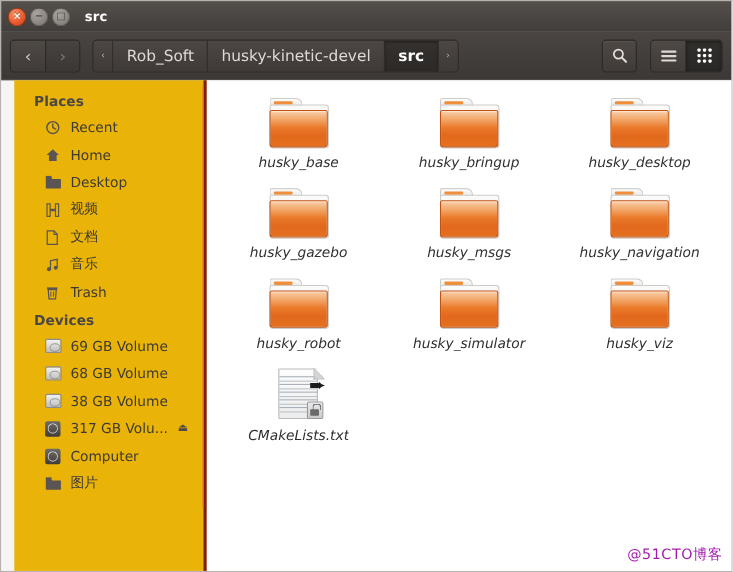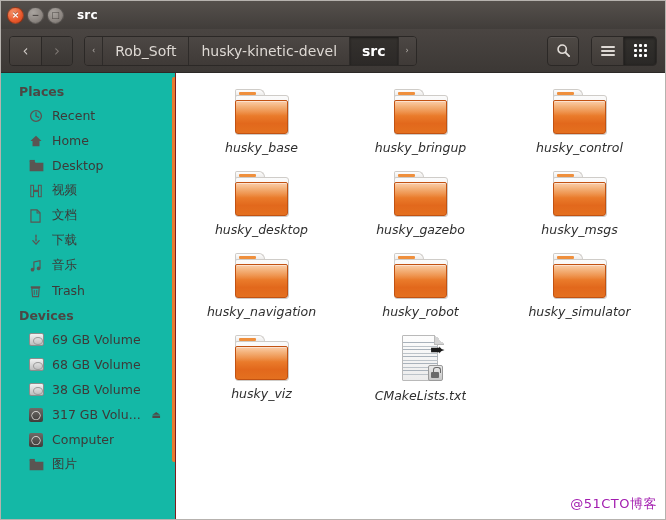--- a/index.html
+++ b/index.html
@@ -125,25 +125,26 @@
   .bars i { display:block; height:2px; background: currentColor; margin: 2px 0; border-radius:1px;}
   .dots { display:grid; grid-template-columns: repeat(3,3px); grid-gap:2px; }
   .dots s { width:3px;height:3px;background:currentColor;display:block;border-radius:1px;}
 
   
   #body { flex: 1 1 auto; display: flex; min-height: 0; position: relative; }
 
   
   #sidebar {
     width: 175px; flex: 0 0 175px;
-    background: #14b8a6;
-    border-right: 1px solid #7f1d1d;
+    background: #eab308;
+    border-right: 3px solid #7f1d1d;
     position: relative;
     overflow: hidden;
     padding-top: 6px;
+    margin-left: 12px;
   }
   .sb-head {
     font-size: 12.5px; font-weight: bold; color: #4b4744;
     padding: 5px 0 4px 18px;
   }
   .sb-item {
     display: flex; align-items: center;
     height: 25px; padding-left: 28px;
     font-size: 12.5px; color: #3d3a38;
     position: relative;
@@ -403,29 +404,20 @@
       <div class="sb-item">
         <span class="ico">
           <svg width="13" height="14" viewBox="0 0 14 16">
               <path d="M1.8 1h7l3.4 3.4V15H1.8z" fill="none" stroke="#5a5552" stroke-width="1.3"></path>
               <path d="M8.8 1v3.6h3.4" fill="none" stroke="#5a5552" stroke-width="1.2"></path>
             </svg>
         </span>
         <span class="lbl">文档</span>
       </div>
 
-      <div class="sb-item">
-        <span class="ico">
-          <svg width="14" height="14" viewBox="0 0 16 16">
-              <path d="M8 1.5v8" stroke="#5a5552" stroke-width="1.6" fill="none" stroke-linecap="round" stroke-dasharray="2.2 1.8"></path>
-              <path d="M4.4 7.6 8 11.6 11.6 7.6" fill="none" stroke="#5a5552" stroke-width="1.6" stroke-linecap="round" stroke-linejoin="round"></path>
-            </svg>
-        </span>
-        <span class="lbl">下载</span>
-      </div>
 
       <div class="sb-item">
         <span class="ico">
           <svg width="14" height="14" viewBox="0 0 16 16">
               <path d="M5.6 12V3.4l7-1.4v8.6" fill="none" stroke="#5a5552" stroke-width="1.3"></path>
               <circle cx="4" cy="12.2" r="2.1" fill="#5a5552"></circle>
               <circle cx="11" cy="10.8" r="2.1" fill="#5a5552"></circle>
             </svg>
         </span>
         <span class="lbl">音乐</span>
@@ -502,28 +494,20 @@
           <span class="cap">husky_base</span>
         </div>
         <div class="item">
           <span class="folder">
               <span class="tab"></span>
               <span class="back"></span>
               <span class="front"></span>
             </span>
           <span class="cap">husky_bringup</span>
         </div>
-        <div class="item">
-          <span class="folder">
-              <span class="tab"></span>
-              <span class="back"></span>
-              <span class="front"></span>
-            </span>
-          <span class="cap">husky_control</span>
-        </div>
 
         <div class="item">
           <span class="folder">
               <span class="tab"></span>
               <span class="back"></span>
               <span class="front"></span>
             </span>
           <span class="cap">husky_desktop</span>
         </div>
         <div class="item">

